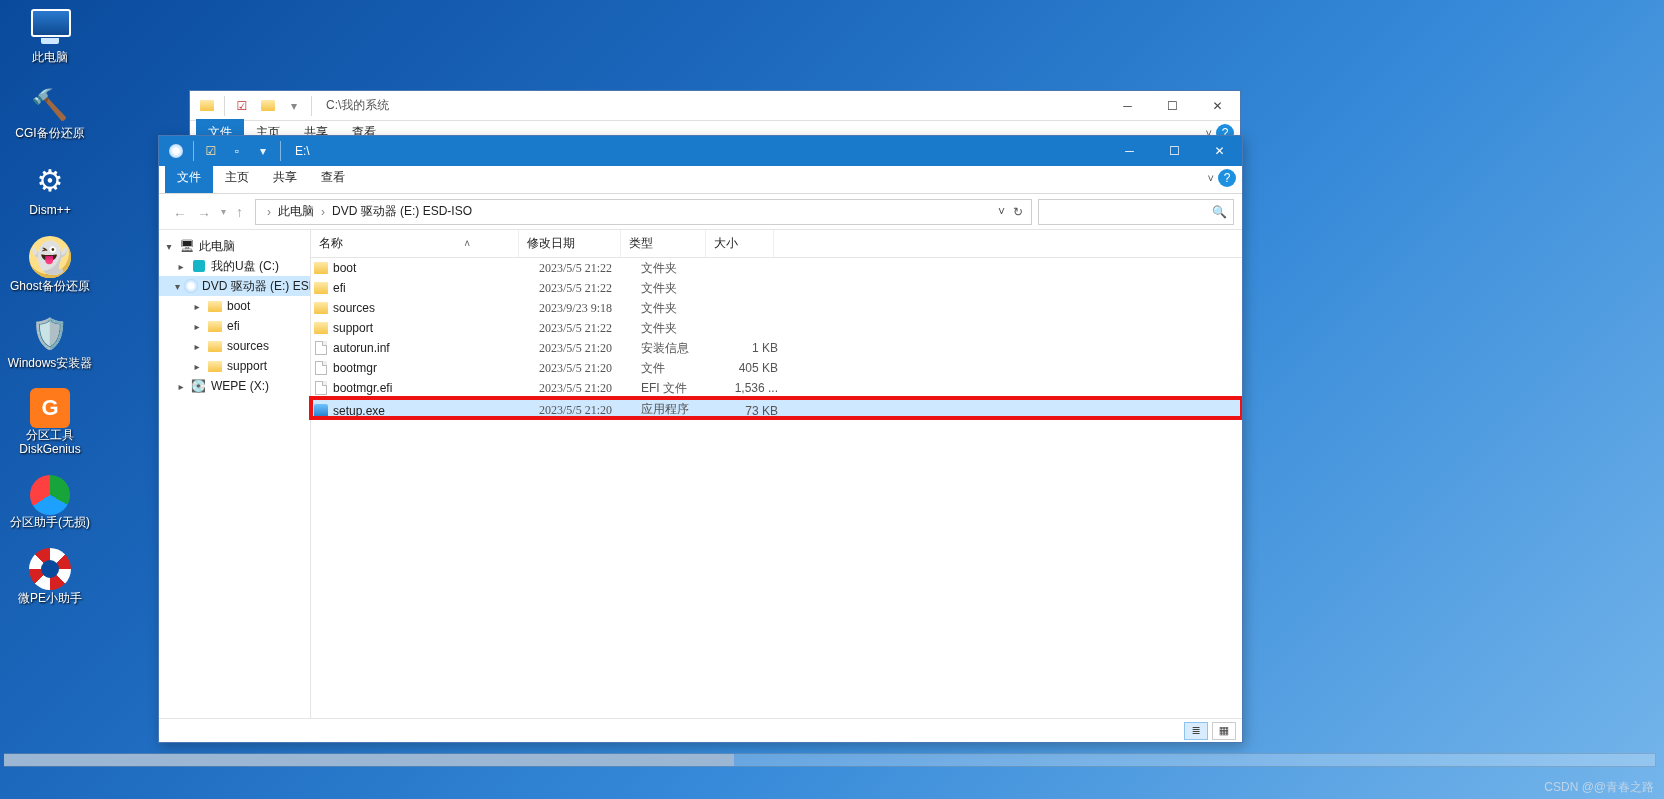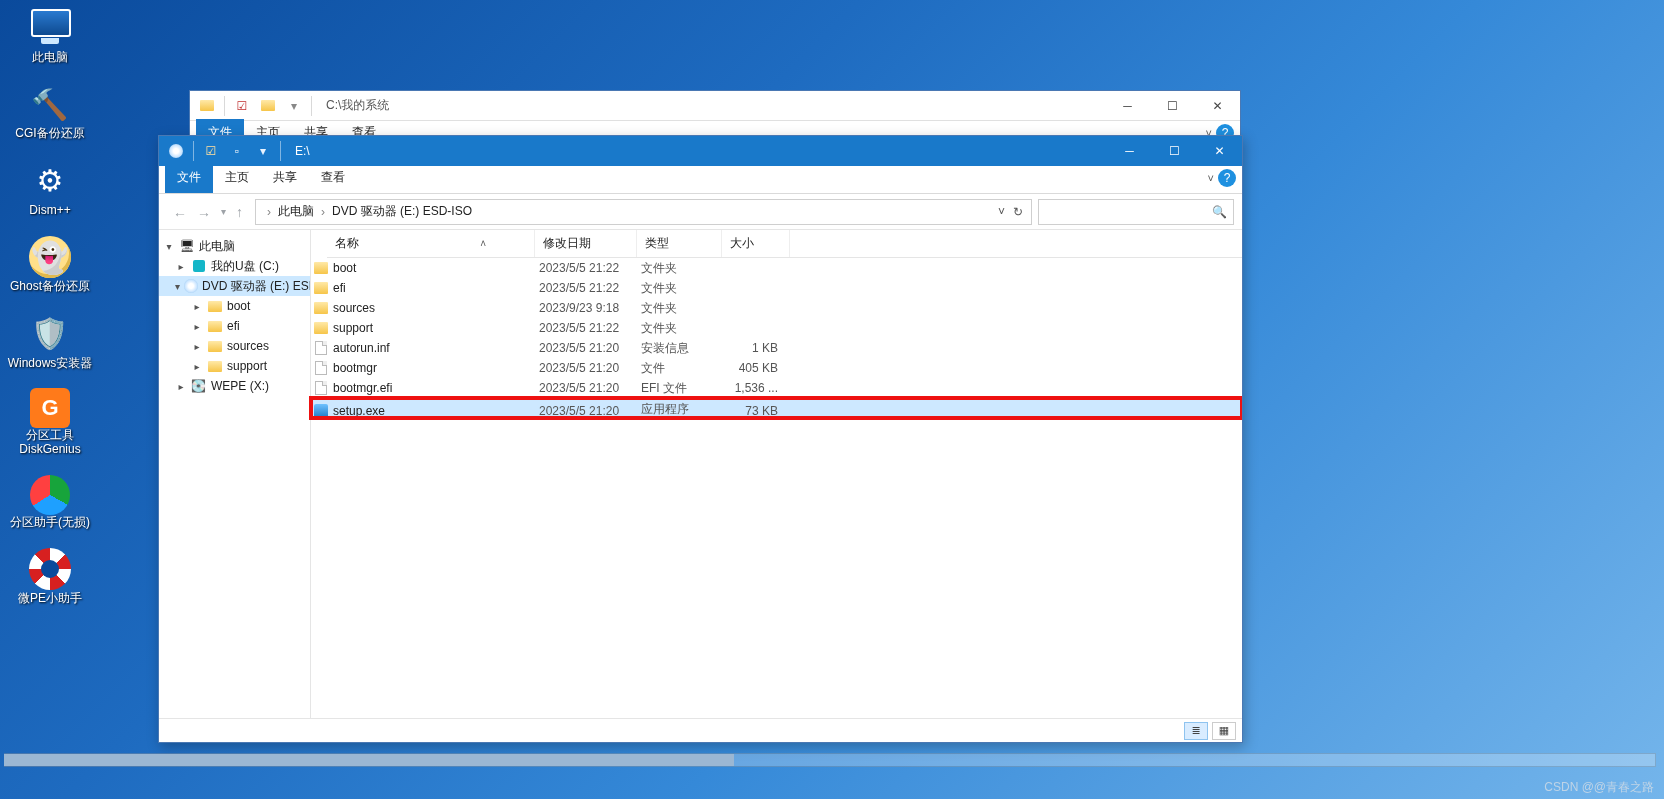--- a/index.html
+++ b/index.html
@@ -58,30 +58,30 @@
   .navpane { width:152px; border-right:1px solid #e5e5e5; padding:6px 0; overflow:hidden; }
   .tree-row { display:flex; align-items:center; gap:4px; height:20px; font-size:12px; color:#222; padding-left:4px; white-space:nowrap; cursor:pointer;}
   .tree-chev { width:12px; text-align:center; color:#555; font-size:10px;}
   .tree-icon { width:16px;height:16px;display:flex;align-items:center;justify-content:center;font-size:12px;}
   .tree-folder { background:linear-gradient(#ffe9a8,#f6c549); width:14px;height:11px;border-radius:1px;}
   .indent1 { padding-left:16px;}
   .indent2 { padding-left:32px;}
   .tree-row.sel { background:#cce8ff;}
 
   .listpane { flex:1; display:flex; flex-direction:column; position:relative;}
-  .list-header { height:28px; display:flex; align-items:center; border-bottom:1px solid #e5e5e5; font-size:12px; color:#222;margin-left:16px;}
+  .list-header { height:28px; display:flex; align-items:center; border-bottom:1px solid #e5e5e5; font-size:12px; color:#222;}
   .lh { padding:0 8px; border-right:1px solid #eee; height:100%; display:flex;align-items:center; gap:6px;}
   .lh .sort-caret{ color:#555; font-size:10px;}
   .list-rows { flex:1; position:relative;}
   .row { height:20px; display:flex; align-items:center; font-size:12px; color:#222; cursor:pointer;}
   .row .c-icon{ width:20px; display:flex; justify-content:center;}
   .row.sel { background:#cde8ff;}
   .row.highlight { outline:4px solid #e11; outline-offset:-2px; z-index:2; position:relative;align-items:flex-end;}
   .cname{ width:208px; padding-left:2px; white-space:nowrap; overflow:hidden;}
-  .cdate{ width:102px; color:#555;}
+  .cdate{ width:102px; color:#555;font-family:Liberation Serif, serif;}
   .ctype{ width:85px; color:#555;}
   .csize{ width:60px; text-align:right; color:#555; padding-right:8px;}
   .folder-ic{ width:14px;height:12px;background:linear-gradient(#ffe9a8,#f6c549);border-radius:1px;}
   .file-ic { width:12px;height:14px;background:#fff;border:1px solid #bbb;position:relative;}
   .file-ic::after{content:"";position:absolute;right:-1px;top:-1px;width:4px;height:4px;background:#eee;border-left:1px solid #bbb;border-bottom:1px solid #bbb;}
   .exe-ic { width:14px;height:14px; background:linear-gradient(#6fc2ff,#1e7ac6);border-radius:2px;}
   .disc-ic{ width:14px;height:14px;border-radius:50%;background:radial-gradient(circle,#fff 25%,#c8e4ff 60%,#6aa8d8);}
 
   .annotation { position:absolute; left:330px; top:440px; color:#e11; font-size:42px; font-weight:600; }
 

